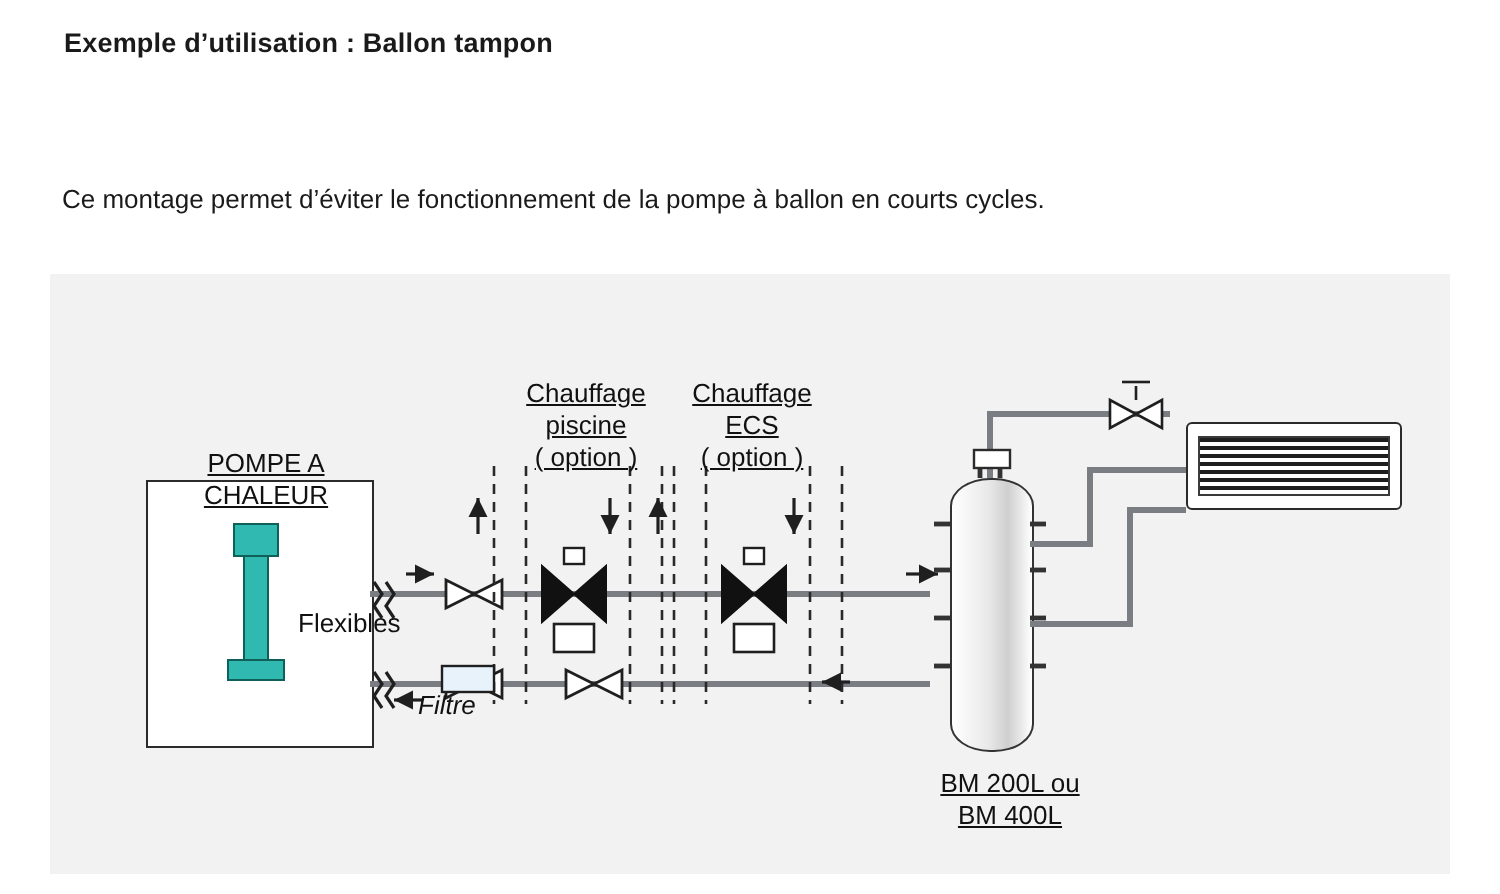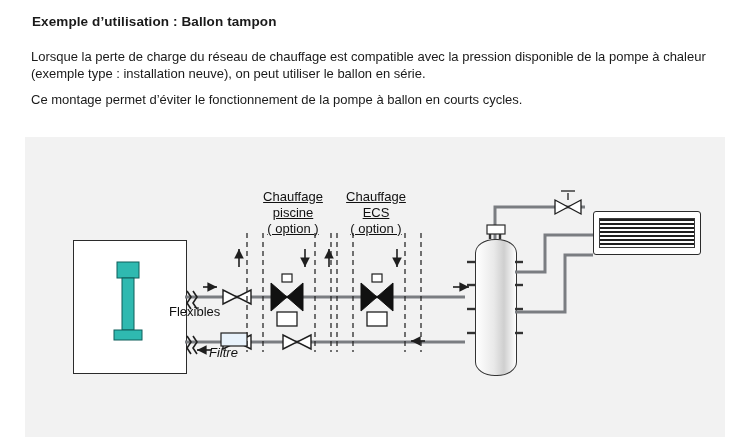--- a/index.html
+++ b/index.html
@@ -86,21 +86,21 @@
     width: 96px;
     text-align: center;
   }
   .chauff-ecs {
     left: 306px;
     top: 52px;
     width: 90px;
     text-align: center;
   }
   .flexibles {
-    left: 144px;
+    left: 124px;
     top: 167px;
   }
   .filtre {
     left: 184px;
     top: 208px;
     font-style: italic;
   }
   .ventilo {
     left: 527px;
     top: 128px;
@@ -147,21 +147,20 @@
     width: 700px; height: 300px;
   }
 </style>
 </head>
 <body>
 
 <div class="page">
 
   <div class="title">Exemple d’utilisation : Ballon tampon</div>
 
-  <div class="para1">Lorsque la perte de charge du réseau de chauffage est compatible avec la pression disponible de la pompe à chaleur (exemple type : installation neuve), on peut utiliser le ballon en série.</div>
   <div class="para2">Ce montage permet d’éviter le fonctionnement de la pompe à ballon en courts cycles.</div>
 
   <div class="figure">
     <div class="fig-inner">
 
       <div class="pac-box"></div>
       <div class="vc-body"></div>
       <div class="vc-grill"></div>
       <div class="tank"></div>
 
@@ -264,24 +263,28 @@
         <rect x="462" y="88" width="18" height="9" fill="#ffffff" stroke="#2b2b2b" stroke-width="1.2"></rect>
 
         <g stroke="#1f1f1f" stroke-width="1.3" fill="#ffffff">
           <path d="M530,63 L530,77 L543,70 z"></path>
           <path d="M556,63 L556,77 L543,70 z"></path>
           <path d="M543,56 L543,63"></path>
           <path d="M536,54 L550,54"></path>
         </g>
       </svg>
 
+      <div class="lbl center pac-label">POMPE A
+CHALEUR</div>
       <div class="lbl center chauff-piscine">Chauffage
 piscine
 ( option )</div>
       <div class="lbl center chauff-ecs">Chauffage
 ECS
 ( option )</div>
       <div class="lbl flexibles">Flexibles</div>
       <div class="lbl filtre">Filtre</div>
+      <div class="lbl center bm-label">BM 200L ou
+BM 400L</div>
 
     </div>
   </div>
 </div>
 
 </body></html>

